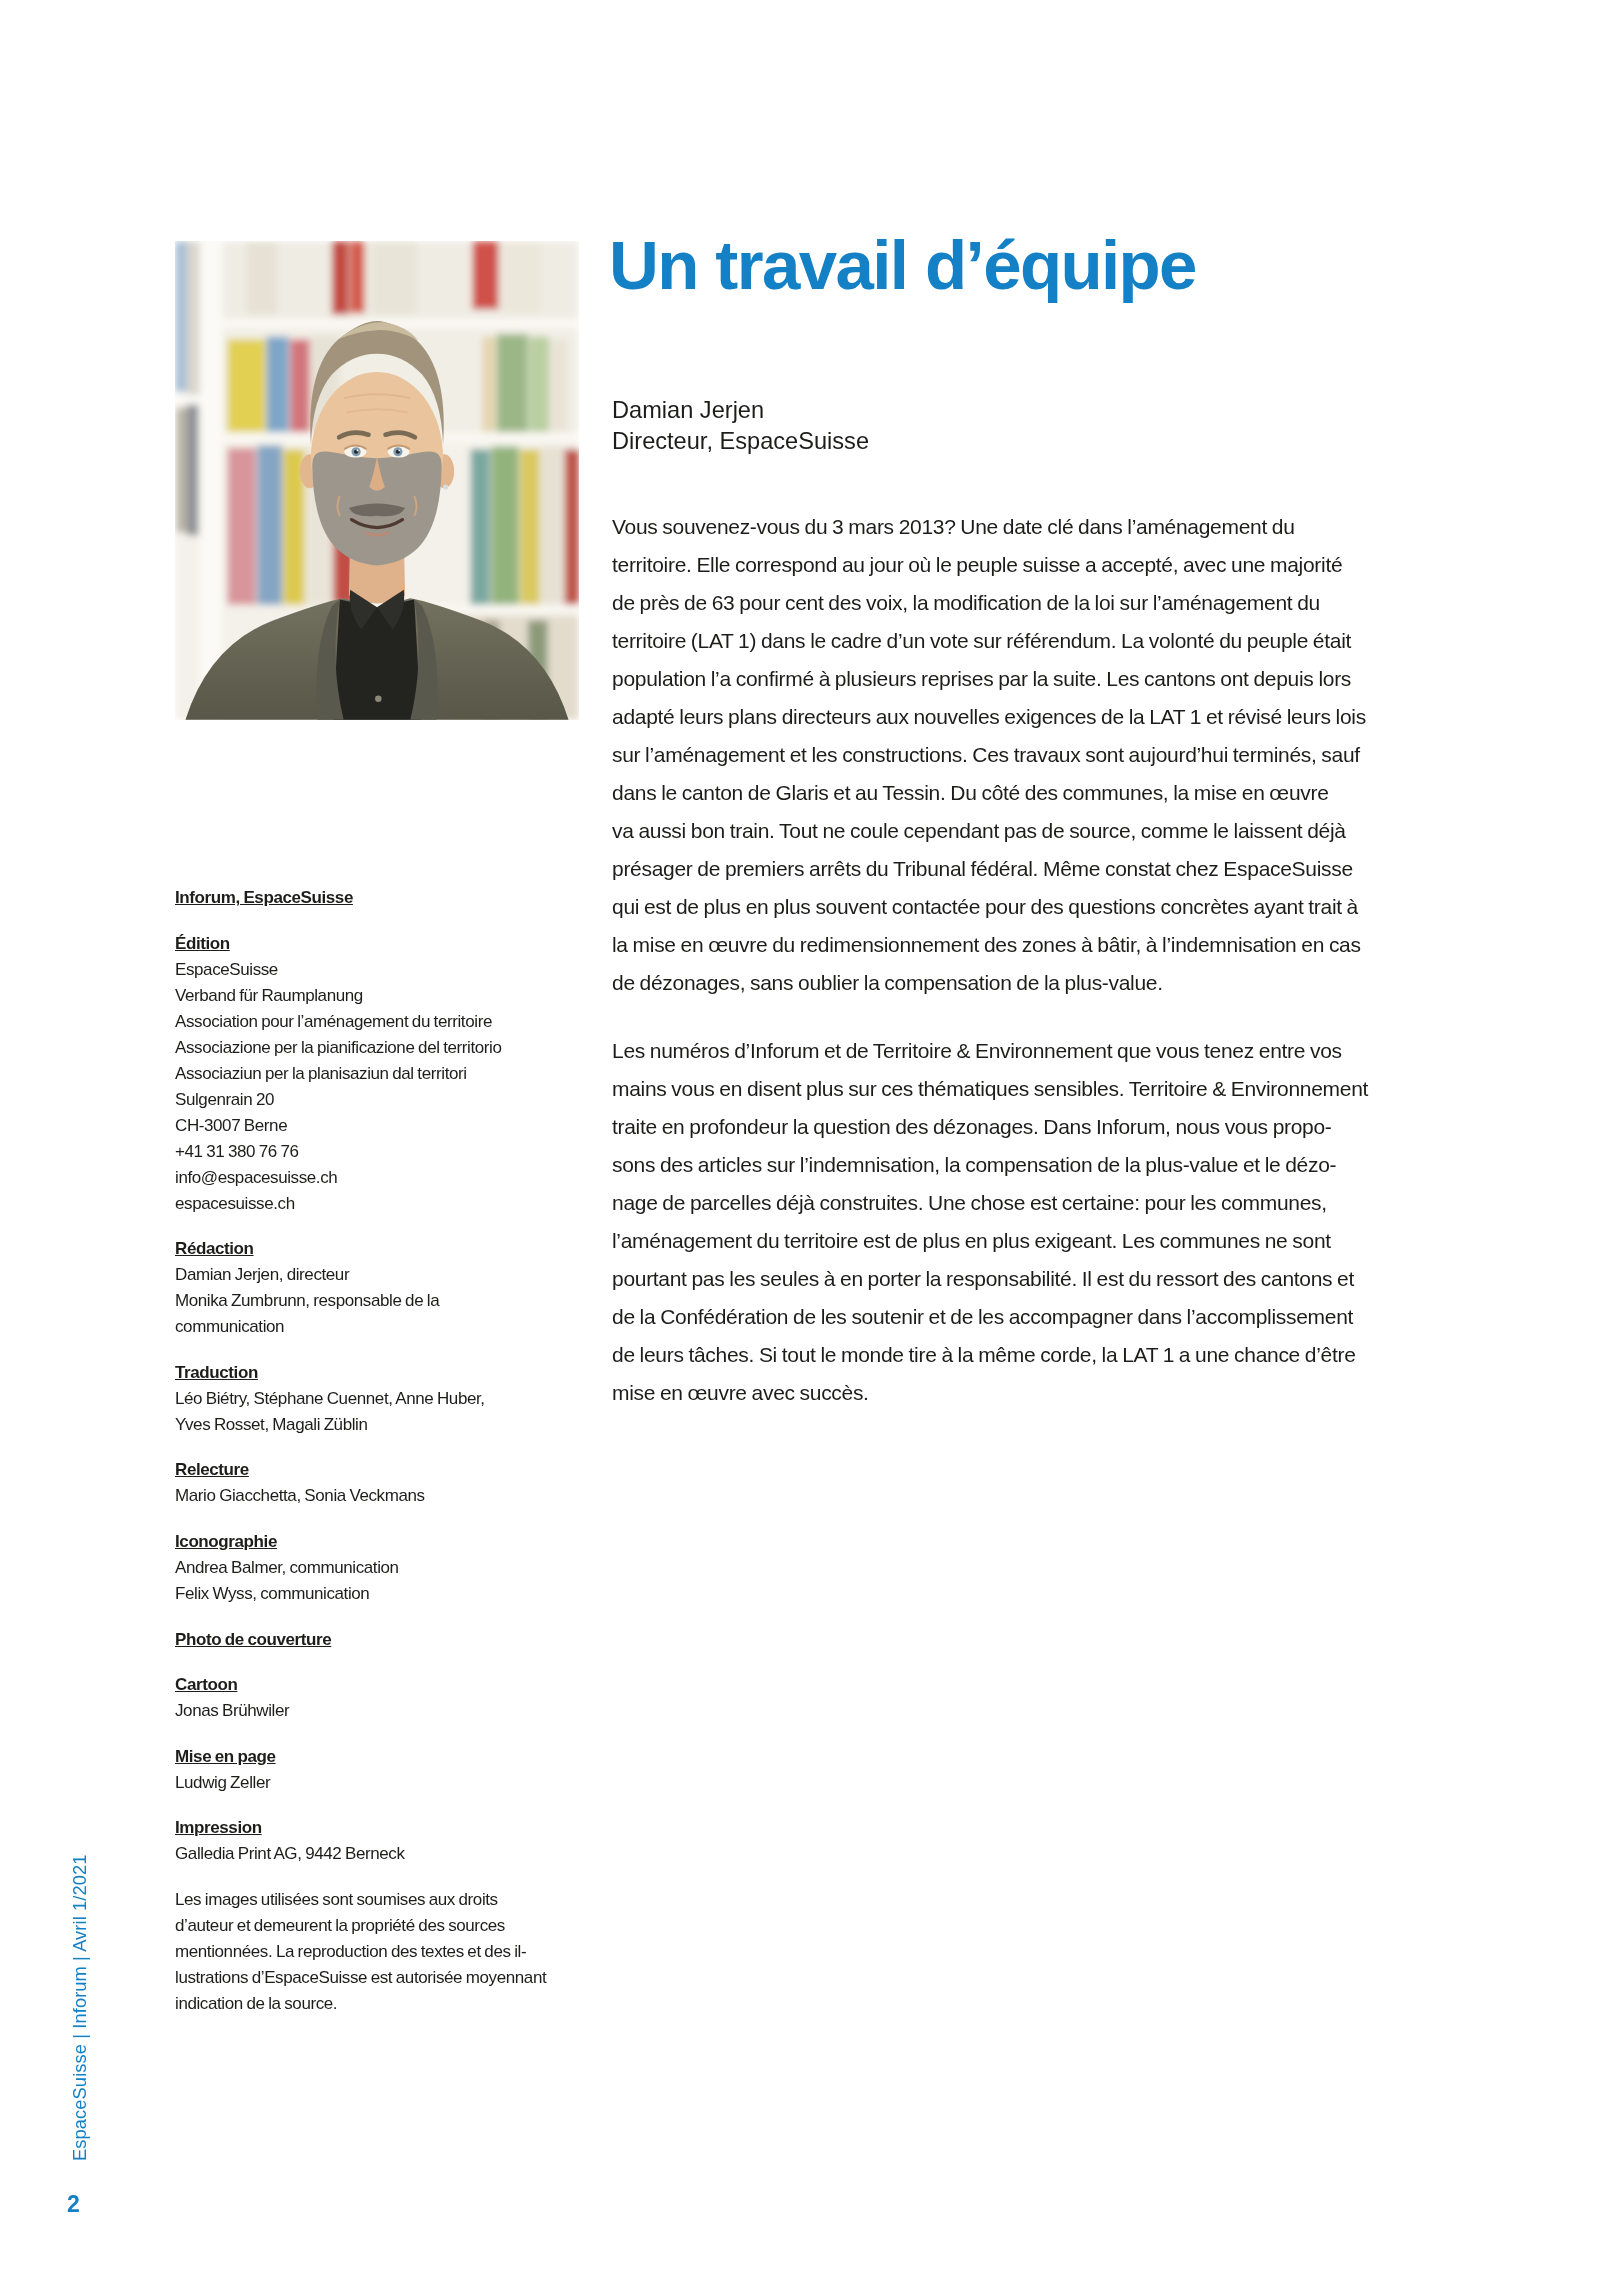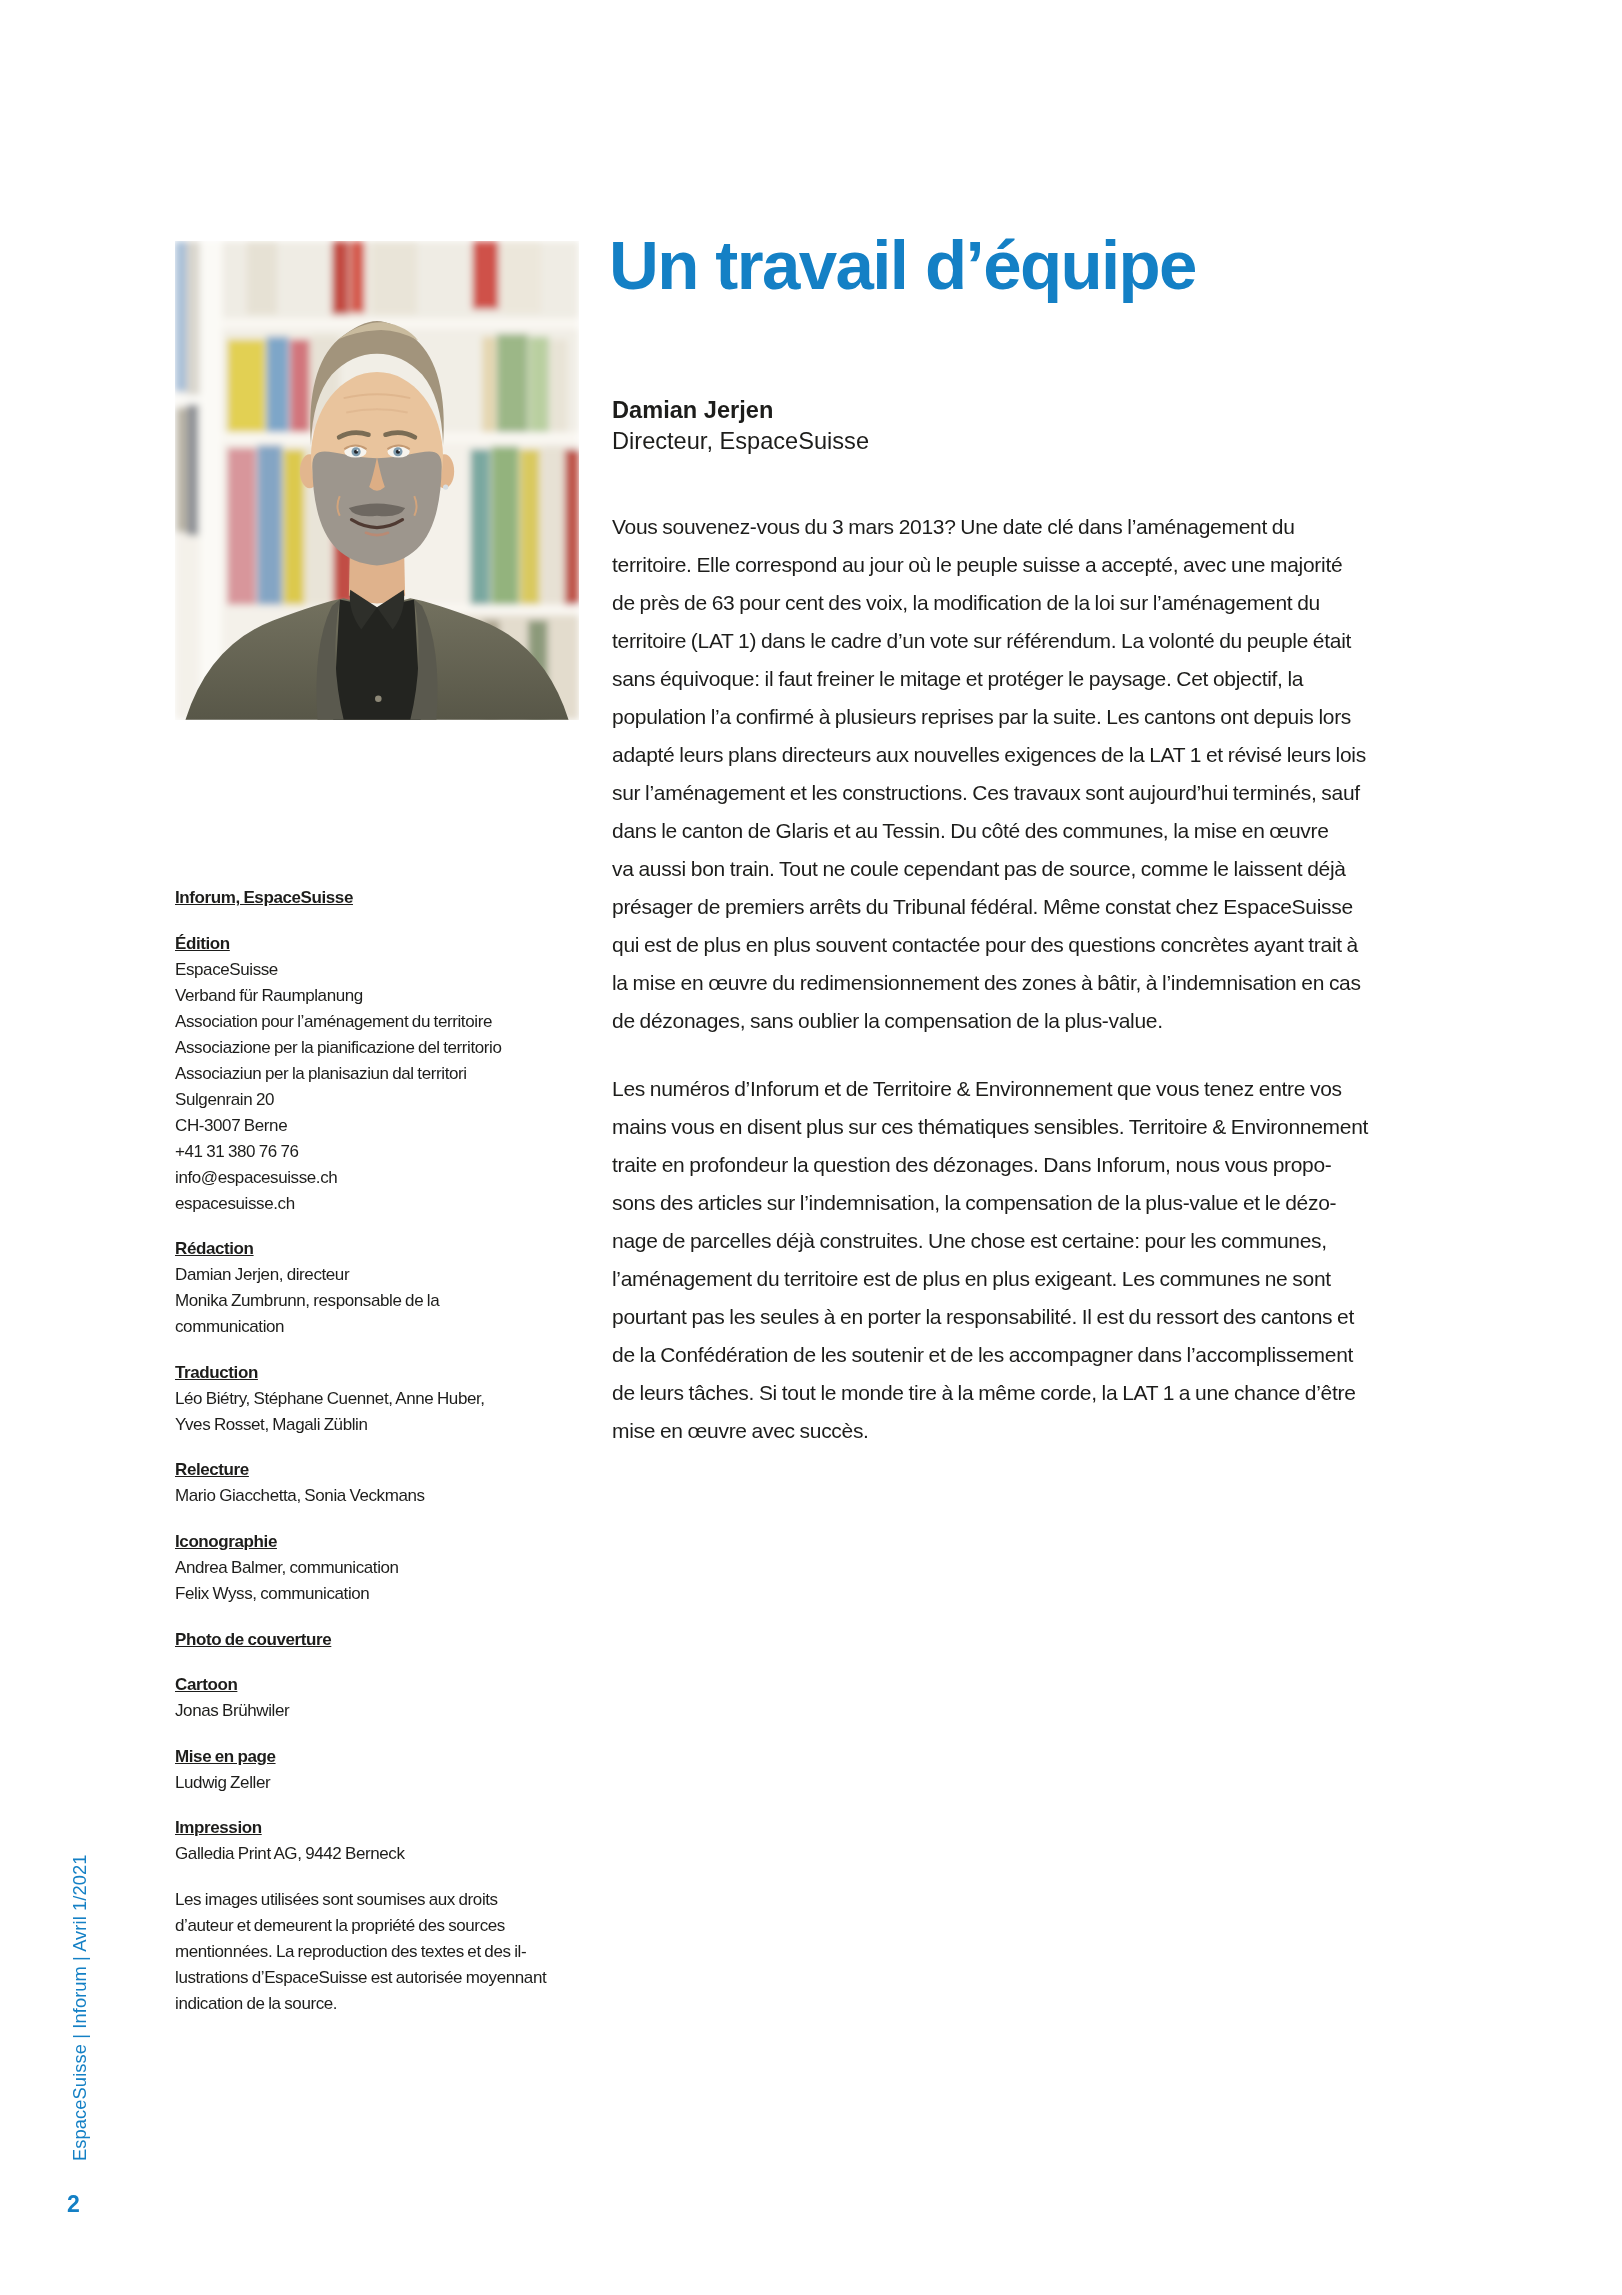--- a/index.html
+++ b/index.html
@@ -10,21 +10,21 @@
   }
   .photo{position:absolute;left:175px;top:241px;width:404px;height:479px;margin:0;}
   .photo svg{display:block;width:100%;height:100%;}
 
   .title{
     position:absolute;left:609px;top:230px;margin:0;
     font-size:69px;font-weight:700;letter-spacing:-1.6px;line-height:1.05;
     color:var(--accent,#1480c5);white-space:nowrap;
   }
   .author{position:absolute;left:612px;top:395px;font-size:23.6px;line-height:31px;}
-  .author-name{font-weight:700;}
+  .author-name{font-weight:400;}
   .author-role{font-weight:400;}
 
   .body{
     position:absolute;left:612px;top:508px;width:890px;
     font-size:21px;line-height:38px;letter-spacing:-0.3px;word-spacing:-0.7px;
   }
   .para{margin:0 0 30px 0;}
   .body-line{display:block;white-space:nowrap;}
 
   .colophon{
@@ -159,21 +159,20 @@
       <p class="para">
 
           <span class="body-line">Vous souvenez-vous du 3 mars 2013? Une date clé dans l’aménagement du</span>
 
           <span class="body-line">territoire. Elle correspond au jour où le peuple suisse a accepté, avec une majorité</span>
 
           <span class="body-line">de près de 63 pour cent des voix, la modification de la loi sur l’aménagement du</span>
 
           <span class="body-line">territoire (LAT 1) dans le cadre d’un vote sur référendum. La volonté du peuple était</span>
 
-          <span class="body-line">sans équivoque: il faut freiner le mitage et protéger le paysage. Cet objectif, la</span>
 
           <span class="body-line">population l’a confirmé à plusieurs reprises par la suite. Les cantons ont depuis lors</span>
 
           <span class="body-line">adapté leurs plans directeurs aux nouvelles exigences de la LAT 1 et révisé leurs lois</span>
 
           <span class="body-line">sur l’aménagement et les constructions. Ces travaux sont aujourd’hui terminés, sauf</span>
 
           <span class="body-line">dans le canton de Glaris et au Tessin. Du côté des communes, la mise en œuvre</span>
 
           <span class="body-line">va aussi bon train. Tout ne coule cependant pas de source, comme le laissent déjà</span>

